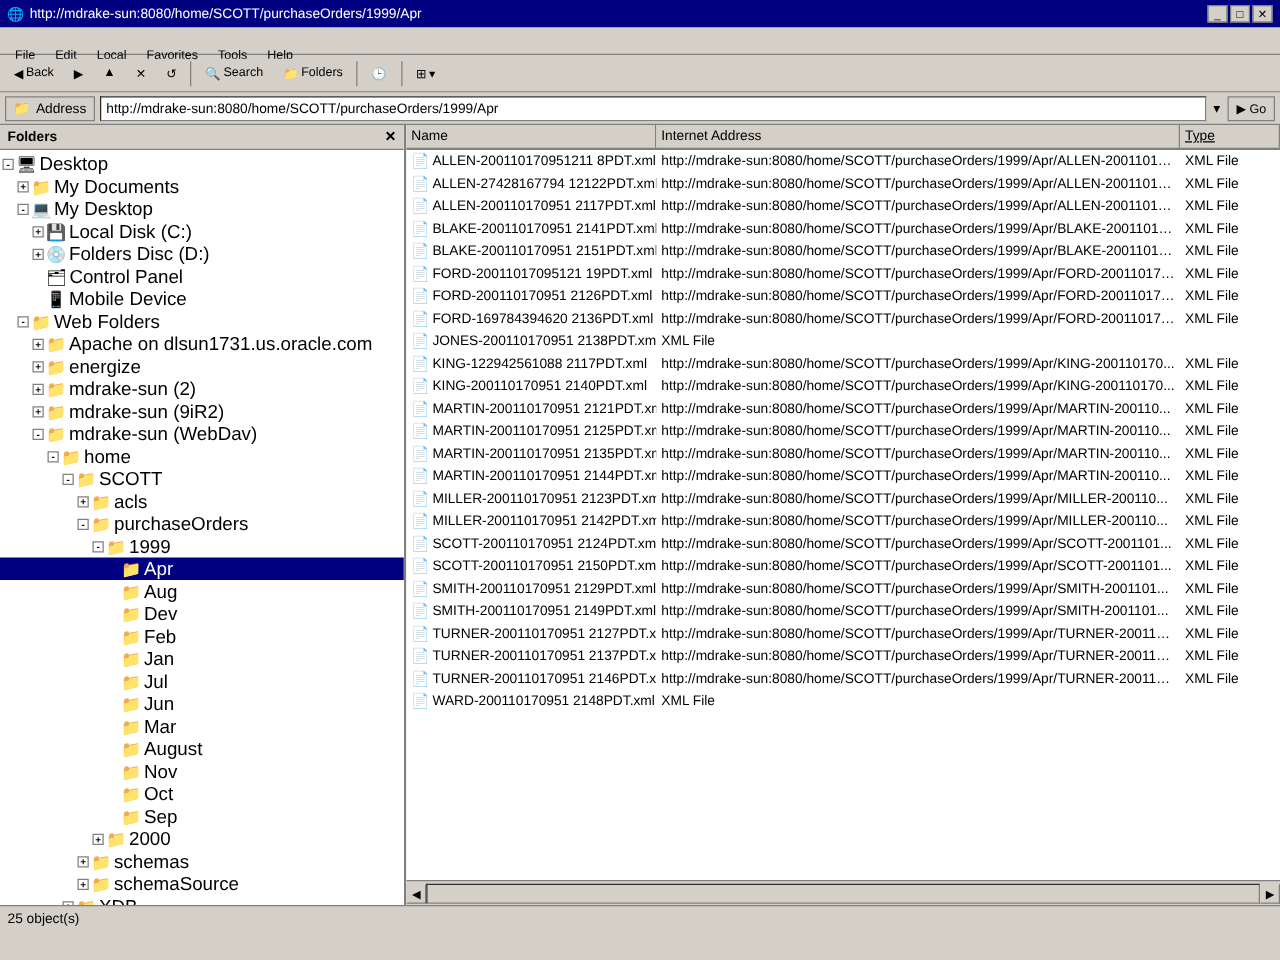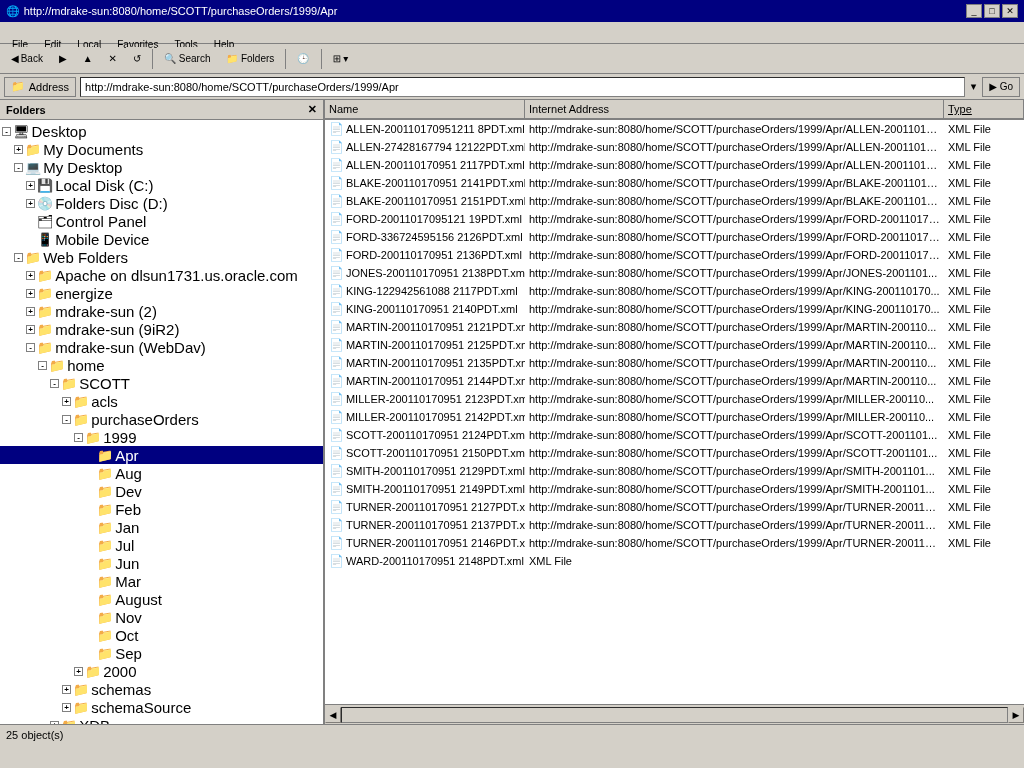--- a/index.html
+++ b/index.html
@@ -598,39 +598,38 @@
           <div class="file-cell cell-name">
             <span style="font-size: 12px;">📄</span>
             <span>FORD-20011017095121 19PDT.xml</span>
           </div>
           <div class="file-cell cell-internet">http://mdrake-sun:8080/home/SCOTT/purchaseOrders/1999/Apr/FORD-200110170...</div>
           <div class="file-cell cell-type">XML File</div>
         </div>
         <div class="file-row">
           <div class="file-cell cell-name">
             <span style="font-size: 12px;">📄</span>
-            <span>FORD-336724595156 2126PDT.xml</span>
+            <span>FORD-200110170951 2126PDT.xml</span>
           </div>
           <div class="file-cell cell-internet">http://mdrake-sun:8080/home/SCOTT/purchaseOrders/1999/Apr/FORD-200110170...</div>
           <div class="file-cell cell-type">XML File</div>
         </div>
         <div class="file-row">
           <div class="file-cell cell-name">
             <span style="font-size: 12px;">📄</span>
-            <span>FORD-200110170951 2136PDT.xml</span>
+            <span>FORD-169784394620 2136PDT.xml</span>
           </div>
           <div class="file-cell cell-internet">http://mdrake-sun:8080/home/SCOTT/purchaseOrders/1999/Apr/FORD-200110170...</div>
           <div class="file-cell cell-type">XML File</div>
         </div>
         <div class="file-row">
           <div class="file-cell cell-name">
             <span style="font-size: 12px;">📄</span>
             <span>JONES-200110170951 2138PDT.xml</span>
           </div>
-          <div class="file-cell cell-internet">http://mdrake-sun:8080/home/SCOTT/purchaseOrders/1999/Apr/JONES-2001101...</div>
           <div class="file-cell cell-type">XML File</div>
         </div>
         <div class="file-row">
           <div class="file-cell cell-name">
             <span style="font-size: 12px;">📄</span>
             <span>KING-122942561088 2117PDT.xml</span>
           </div>
           <div class="file-cell cell-internet">http://mdrake-sun:8080/home/SCOTT/purchaseOrders/1999/Apr/KING-200110170...</div>
           <div class="file-cell cell-type">XML File</div>
         </div>

